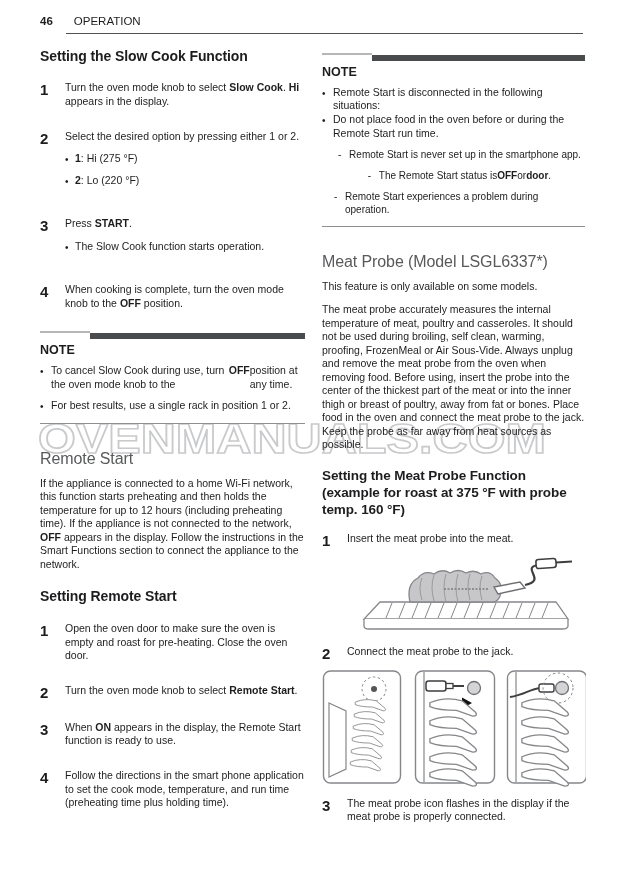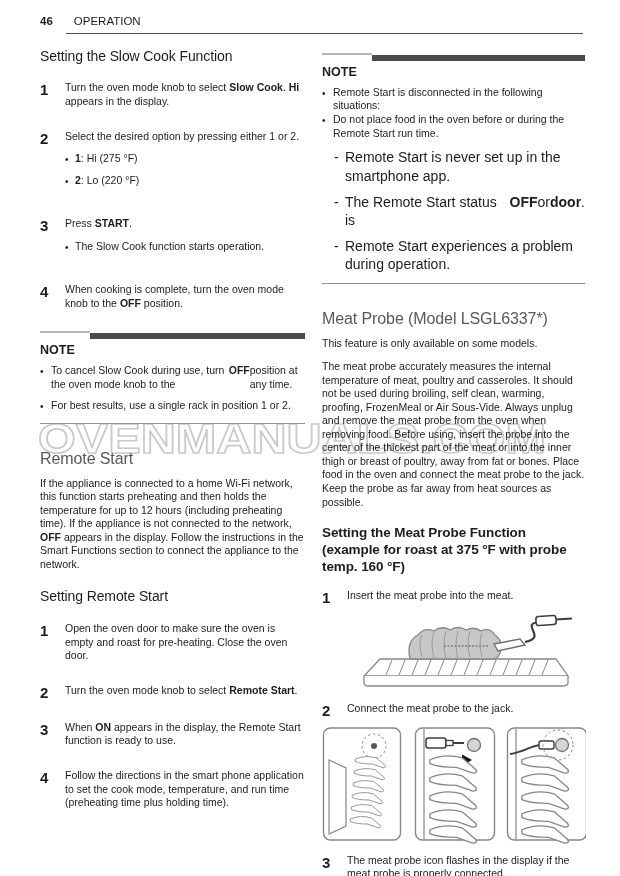--- a/index.html
+++ b/index.html
@@ -24,42 +24,42 @@
   
   .pg-header{display:flex;align-items:baseline;gap:21px;font-size:11.5px;line-height:1.2;}
   .pg-num{font-weight:700;}
   .pg-rule{height:0;border-top:1px solid #4f5052;margin:4px 0 0 26px;}
 
   
   .columns{display:flex;gap:17px;margin-top:14px;}
   .col-left{width:265px;flex:none;}
   .col-right{width:263px;flex:none;}
 
-  h2.sect{font-size:14px;font-weight:400;margin:0 0 17px 0;line-height:1.18;letter-spacing:-0.1px;}
+  h2.sect{font-size:14px;font-weight:700;margin:0 0 17px 0;line-height:1.18;letter-spacing:-0.1px;}
   .h1gray{font-size:16px;font-weight:400;color:var(--gray-heading,#58595b);margin:0 0 8px 0;line-height:1.2;letter-spacing:-0.1px;}
 
   p.body{font-size:10.5px;line-height:1.29;margin:0 0 10px 0;}
 
   
   .step{display:flex;margin-bottom:21px;}
   .step .num{flex:none;width:25px;font-size:15px;font-weight:700;line-height:1.0;padding-top:1px;}
   .step .stext{flex:1;font-size:10.5px;line-height:1.3;}
   .bullets{margin-top:9px;}
   .bullet{display:flex;margin-bottom:8px;font-size:10.5px;line-height:1.3;}
   .bullet::before{content:"•";flex:none;width:10px;font-size:10px;padding-top:1px;}
 
   
   .note-block{margin-bottom:0;}
   .note-bar{position:relative;height:8px;}
   .note-bar .thin{position:absolute;left:0;top:0;width:50px;height:2px;background:var(--thin-line,#b5b6b8);}
   .note-bar .thick{position:absolute;left:50px;right:0;top:2px;height:6px;background:var(--bar-dark,#4a4b4d);}
   .note-title{font-size:12.5px;font-weight:700;margin:4px 0 7px 0;}
   .note-item{display:flex;font-size:10.5px;line-height:1.3;margin-bottom:8px;}
   .note-item::before{content:"•";flex:none;width:11px;font-size:10px;padding-top:1px;}
-  .note-sub{display:flex;font-size:14px;line-height:1.3;margin:8px 0 0 12px;}
+  .note-sub{display:flex;font-size:10px;line-height:1.3;margin:8px 0 0 12px;justify-content:center;}
   .note-sub::before{content:"-";flex:none;width:11px;}
   .note-rule{height:0;border-top:1.5px solid var(--rule,#8e8f91);margin-top:10px;}
 
   .b{font-weight:700;}
 
   
   .mp-title-lines div{font-size:13.5px;font-weight:700;line-height:1.25;letter-spacing:-0.1px;}
   .mp-heading-block{margin:16px 0 13px 0;}
   .meat-probe-sect{margin-top:25px;}
   .intro{margin-bottom:9px;}

